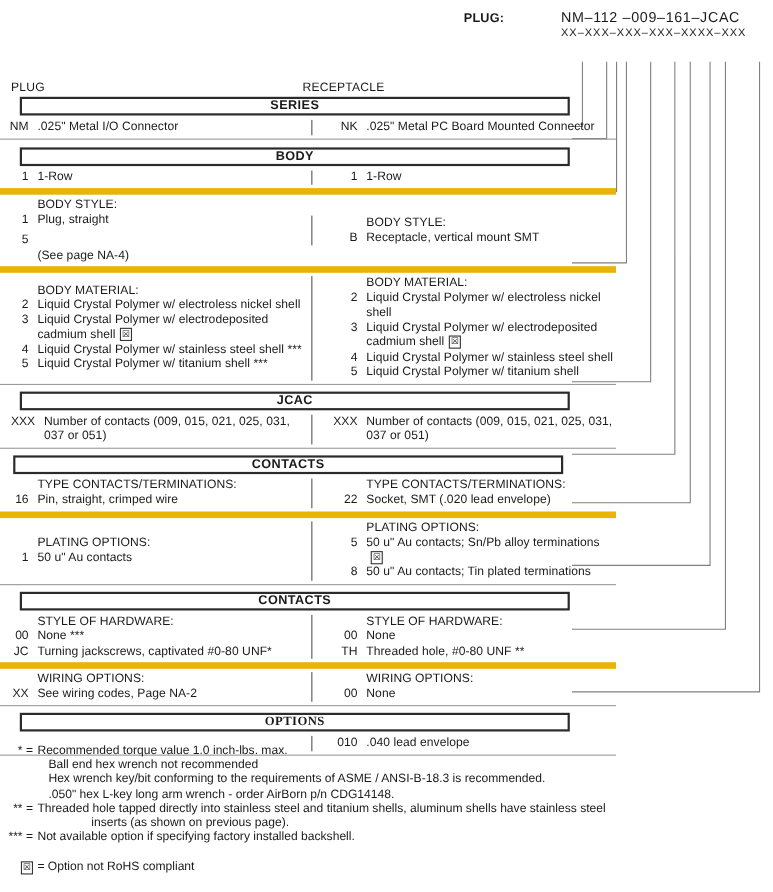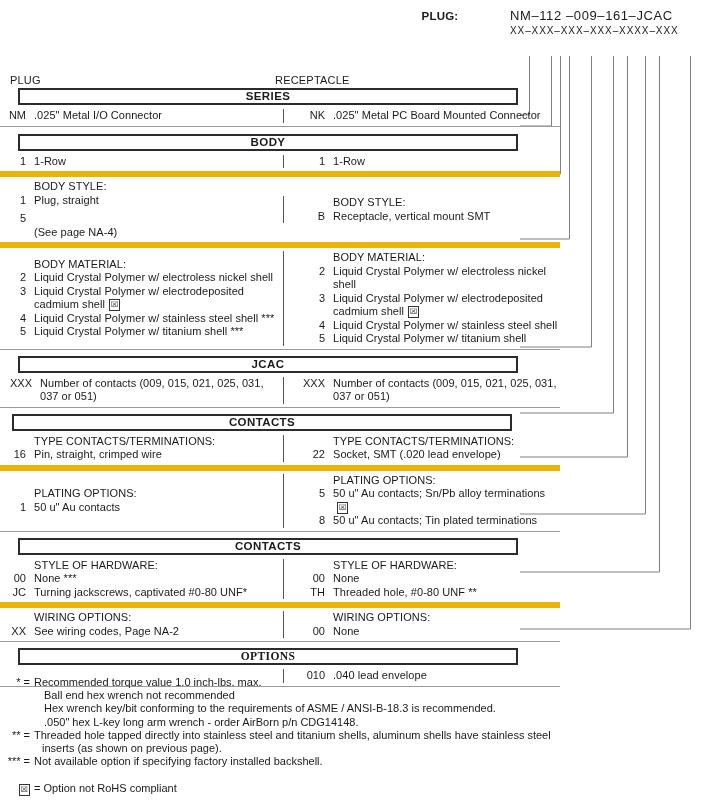--- a/index.html
+++ b/index.html
@@ -202,21 +202,21 @@
   .note .mark {
     flex: 0 0 34px;
     width: 34px;
     text-align: right;
     padding-right: 4px;
     box-sizing: border-box;
     white-space: nowrap;
   }
   .note .body { flex: 1; }
   .note .body .cont { display: block; padding-left: 10px; }
-  .note .body .cont2 { display: block; padding-left: 8px; }
+  .note .body .cont2 { display: block; padding-left: 8px; margin-left: 41px; }
 
   .note-rohs {
     display: flex;
     margin-top: 14px;
     align-items: baseline;
   }
   .note-rohs .mark {
     flex: 0 0 34px;
     width: 34px;
     text-align: right;

